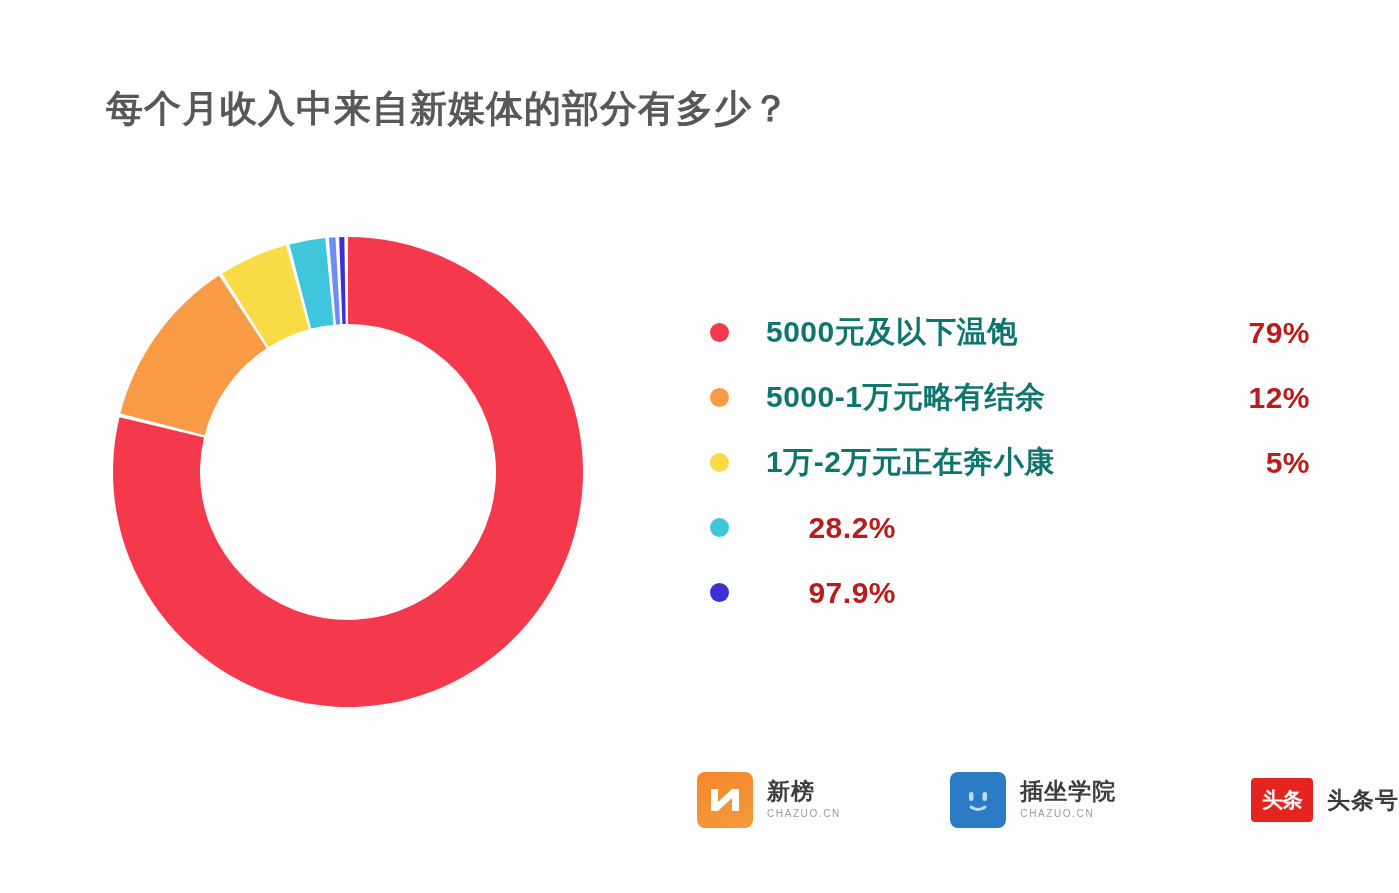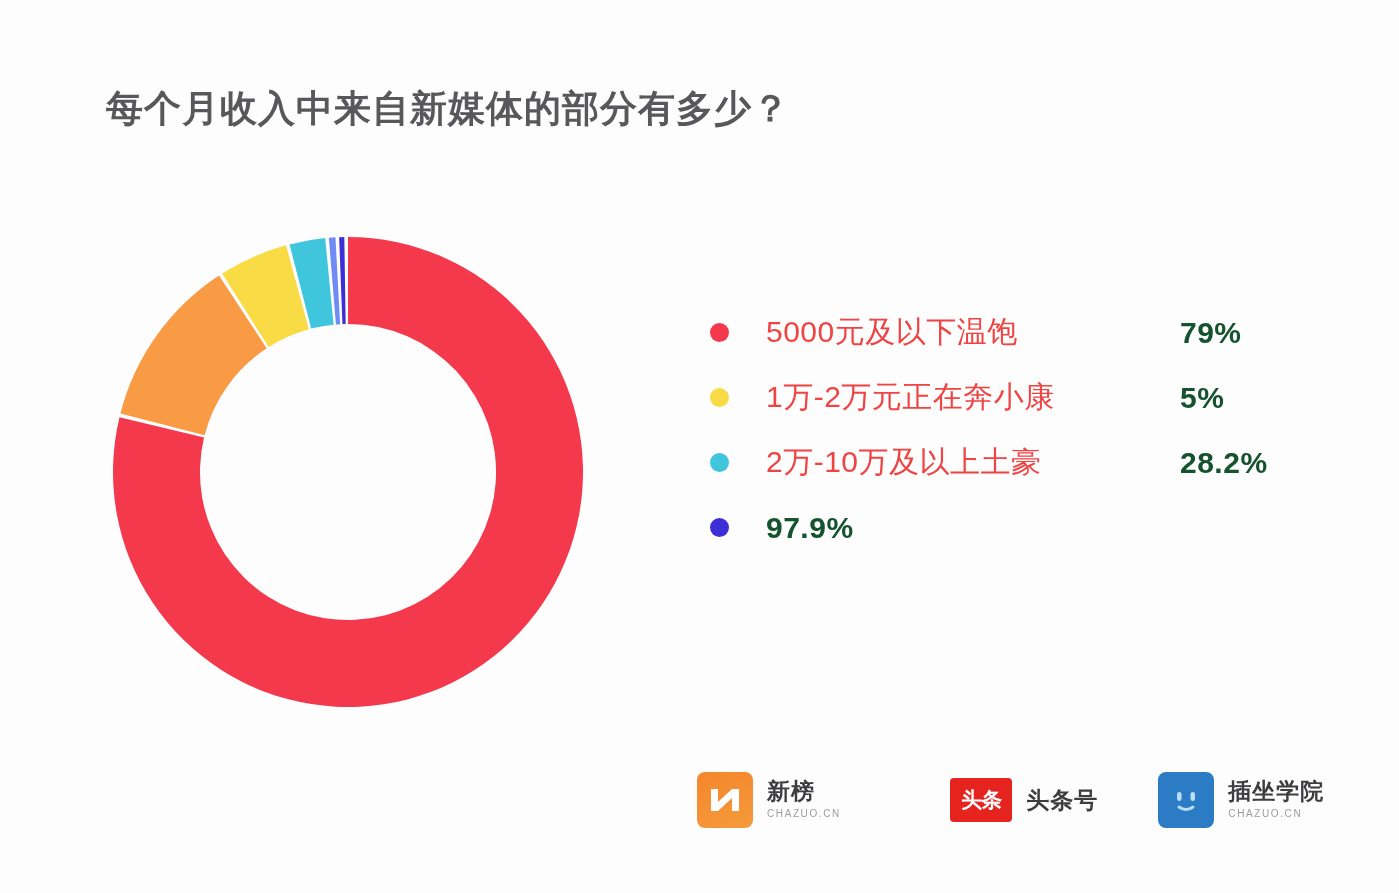--- a/index.html
+++ b/index.html
@@ -56,30 +56,32 @@
   .legend-dot {
     flex: 0 0 auto;
     width: 19px;
     height: 19px;
     border-radius: 50%;
     margin-right: 37px;
   }
   .legend-label {
     flex: 1 1 auto;
     font-size: 30px;
-    color: #ef4444;
+    color: #0f766e;
     letter-spacing: 0.5px;
     white-space: nowrap;
+    font-weight: bold;
   }
   .legend-value {
     flex: 0 0 auto;
     width: 130px;
+    text-align: right;
     font-size: 30px;
     font-weight: bold;
-    color: #14532d;
+    color: #b91c1c;
     letter-spacing: 0.5px;
   }
 
   
   #logo-bar {
     position: absolute;
     left: 697px;
     top: 772px;
     display: flex;
     align-items: center;
@@ -148,65 +150,69 @@
     </svg>
   </div>
 
   <div id="legend">
     <div class="legend-row">
       <span class="legend-dot" style="background: rgb(245, 57, 77);"></span>
       <span class="legend-label">5000元及以下温饱</span>
       <span class="legend-value">79%</span>
     </div>
     <div class="legend-row">
+      <span class="legend-dot" style="background: rgb(248, 155, 68);"></span>
+      <span class="legend-label">5000-1万元略有结余</span>
+      <span class="legend-value">12%</span>
+    </div>
+    <div class="legend-row">
       <span class="legend-dot" style="background: rgb(249, 219, 69);"></span>
       <span class="legend-label">1万-2万元正在奔小康</span>
       <span class="legend-value">5%</span>
     </div>
     <div class="legend-row">
       <span class="legend-dot" style="background: rgb(63, 198, 220);"></span>
-      <span class="legend-label">2万-10万及以上土豪</span>
       <span class="legend-value">28.2%</span>
     </div>
     <div class="legend-row">
       <span class="legend-dot" style="background: rgb(61, 46, 216);"></span>
       <span class="legend-value">97.9%</span>
     </div>
   </div>
 
   <div id="logo-bar">
 
     <div class="logo">
       <span class="logo-mark mark-newrank">
         <svg width="40" height="40" viewBox="0 0 40 40">
           <path d="M6 31 L6 9 L13 9 L13 22 L27 9 L34 9 L34 31 L27 31 L27 18 L13 31 Z" fill="#ffffff"></path>
         </svg>
       </span>
       <span class="logo-text">
         <span class="logo-name">新榜</span>
         <span class="logo-sub">CHAZUO.CN</span>
-      </span>
-    </div>
-
-    <div class="logo">
-      <span class="logo-mark mark-toutiao">头条</span>
-      <span class="logo-text">
-        <span class="logo-name">头条号</span>
-        <span class="logo-sub hidden-sub"></span>
       </span>
     </div>
 
     <div class="logo">
       <span class="logo-mark mark-chazuo">
         <svg width="40" height="40" viewBox="0 0 40 40">
           <rect x="11" y="12" width="4.5" height="9" rx="2.2" fill="#bcdcf7"></rect>
           <rect x="24.5" y="12" width="4.5" height="9" rx="2.2" fill="#bcdcf7"></rect>
           <path d="M13 27 Q20 32 27 27" stroke="#bcdcf7" stroke-width="3" fill="none" stroke-linecap="round"></path>
         </svg>
       </span>
       <span class="logo-text">
         <span class="logo-name">插坐学院</span>
         <span class="logo-sub">CHAZUO.CN</span>
       </span>
     </div>
 
+    <div class="logo">
+      <span class="logo-mark mark-toutiao">头条</span>
+      <span class="logo-text">
+        <span class="logo-name">头条号</span>
+        <span class="logo-sub hidden-sub"></span>
+      </span>
+    </div>
+
   </div>
 </div>
 
 </body></html>

